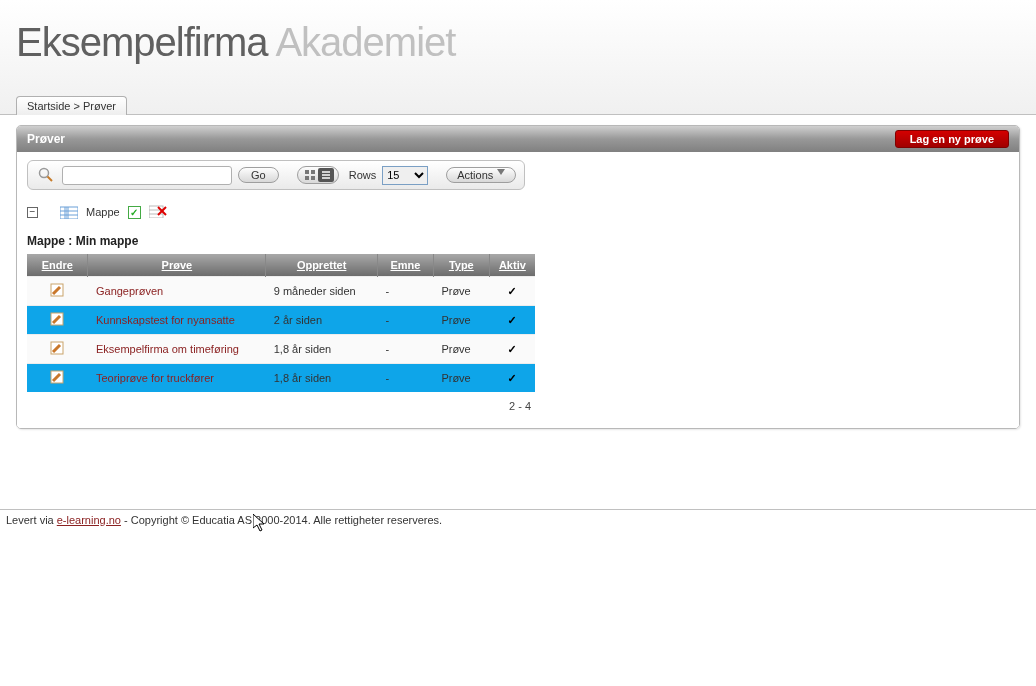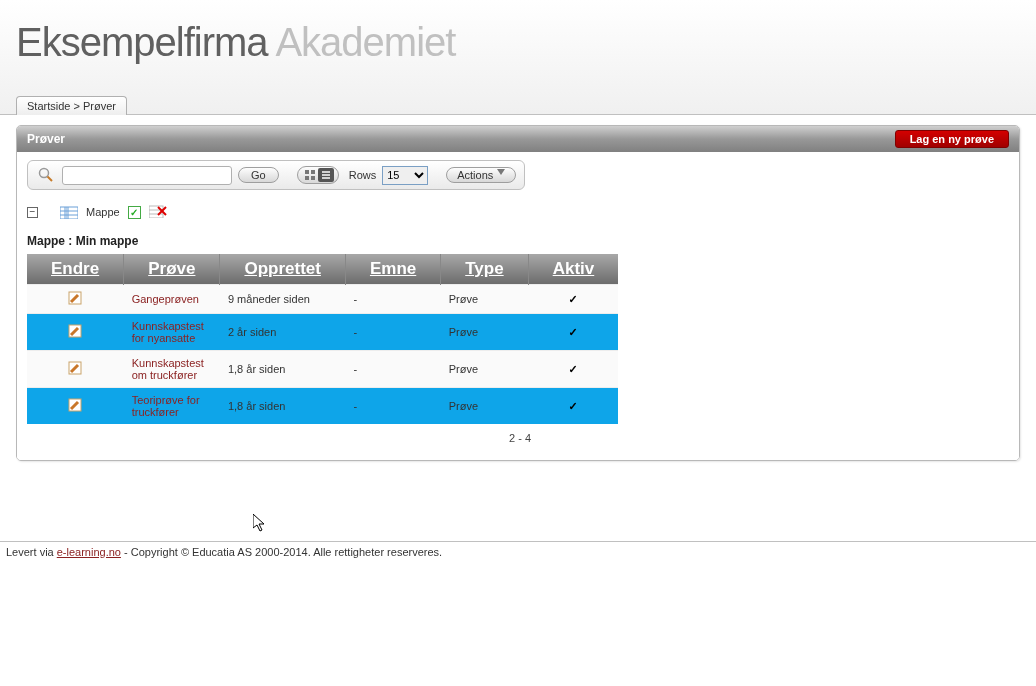--- a/index.html
+++ b/index.html
@@ -83,22 +83,22 @@
   
   .filter-row { margin-top:14px; display:flex; align-items:center; gap:8px; font-size:11px; }
   .minus-box { width:11px; height:11px; border:1px solid #666; display:flex; align-items:center; justify-content:center; font-size:10px; line-height:1; color:#333; }
   .col-icon { display:inline-flex; }
   .check-box { width:13px; height:13px; border:1px solid #4a4; display:flex; align-items:center; justify-content:center; color:#2a2; font-weight:bold; font-size:10px; }
   
   .group-label { margin-top:14px; font-size:12px; font-weight:bold; color:#222; }
   table.data { margin-top:6px; border-collapse:collapse; width:508px; }
   table.data th {
     background:linear-gradient(to bottom,#a8a8a8,#6c6c6c);
-    color:#fff; font-size:17px; font-weight:bold;
-    text-decoration:underline; padding:5px 24px; text-align:left;
+    color:#fff; font-size:11px; font-weight:bold;
+    text-decoration:underline; padding:5px 4px; text-align:center;
     border-right:1px solid #888;
   }
   table.data th:last-child { border-right:none; }
   table.data td { padding:6px 8px; font-size:11px; border-top:1px solid #ededed; }
   table.data tr.odd td  { background:#fafafa; }
   table.data tr.even td { background:#0ea5e9; }
   .edit-icon { width:14px; height:14px; display:inline-block; }
   .name-link { color:#8b2222; cursor:pointer;text-align:center; }
   .center { text-align:center; }
   .checkmark { font-weight:bold; color:#000; }
@@ -231,21 +231,21 @@
               <td>2 år siden</td>
               <td>-</td>
               <td>Prøve</td>
               <td class="center"><span class="checkmark">✓</span></td>
             </tr>
             <tr class="odd">
               <td class="center"><span class="edit-icon"><svg width="14" height="14">
                     <rect x="1" y="1" width="12" height="12" fill="#fff" stroke="#c9a36a"></rect>
                     <line x1="3" y1="11" x2="10" y2="4" stroke="#c9772a" stroke-width="3"></line>
                   </svg></span></td>
-              <td><span class="name-link">Kunnskapstest om truckfører</span></td>
+              <td><span class="name-link">Eksempelfirma om timeføring</span></td>
               <td>1,8 år siden</td>
               <td>-</td>
               <td>Prøve</td>
               <td class="center"><span class="checkmark">✓</span></td>
             </tr>
             <tr class="even">
               <td class="center"><span class="edit-icon"><svg width="14" height="14">
                     <rect x="1" y="1" width="12" height="12" fill="#fff" stroke="#c9a36a"></rect>
                     <line x1="3" y1="11" x2="10" y2="4" stroke="#c9772a" stroke-width="3"></line>
                   </svg></span></td>

